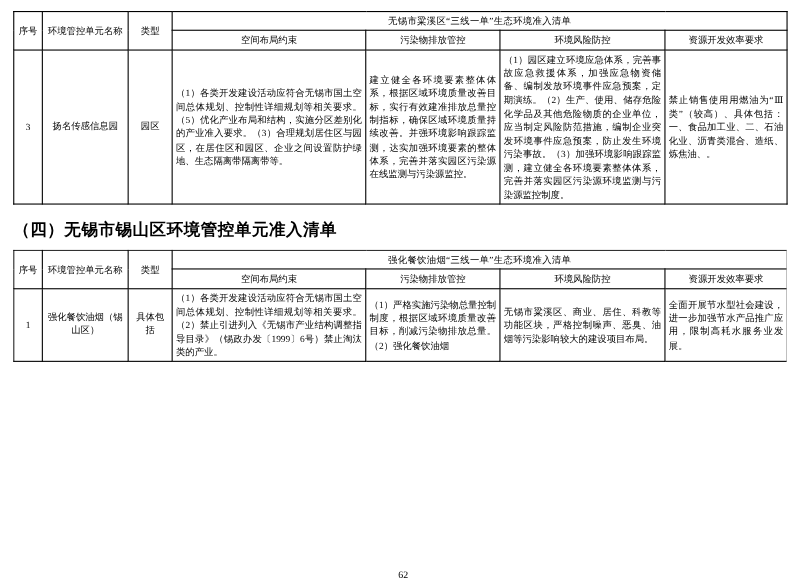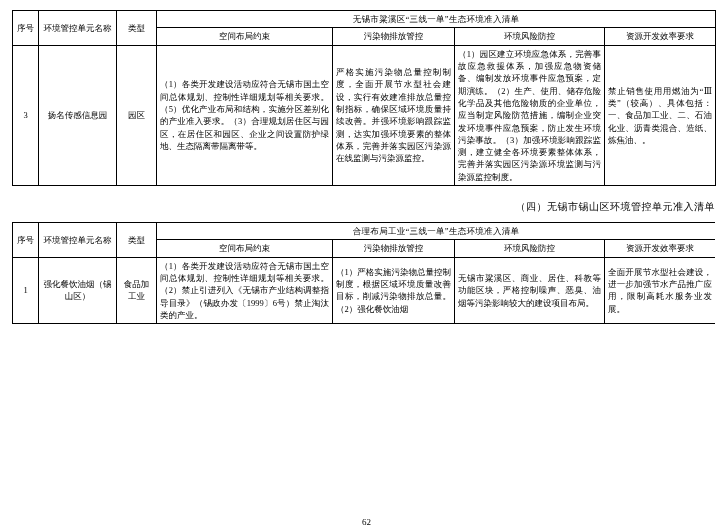--- a/index.html
+++ b/index.html
@@ -45,37 +45,38 @@
     padding: 4px 2px;
   }
   .hdr-cell {
     text-align: center;
     font-weight: bold;
     font-size: 9px;
     padding: 4px 2px;
   }
   .cell-center {
     text-align: center;
+    font-family: Liberation Mono, monospace;
   }
   .cell-body {
     vertical-align: top;
     text-align: justify;
     text-justify: inter-ideograph;
     font-size: 8.2px;
     line-height: 1.5;
     padding: 4px 4px;
   }
   .num {
     text-align: center;
     font-size: 9px;
   }
   .sec-title {
-    text-align: right;
-    font-weight: normal;
-    font-size: 10px;
+    text-align: left;
+    font-weight: bold;
+    font-size: 15px;
     margin: 14px 0 8px 0;
     letter-spacing: 0.5px;
   }
   .pagenum {
     position: absolute;
     bottom: 4px;
     left: 3px;
     width: 100%;
     text-align: center;
     font-size: 9px;
@@ -119,21 +120,21 @@
       <td class="hdr-cell">空间布局约束</td>
       <td class="hdr-cell">污染物排放管控</td>
       <td class="hdr-cell">环境风险防控</td>
       <td class="hdr-cell">资源开发效率要求</td>
     </tr>
     <tr>
       <td class="num">3</td>
       <td class="cell-center">扬名传感信息园</td>
       <td class="cell-center">园区</td>
       <td class="cell-body">（1）各类开发建设活动应符合无锡市国土空间总体规划、控制性详细规划等相关要求。（5）优化产业布局和结构，实施分区差别化的产业准入要求。（3）合理规划居住区与园区，在居住区和园区、企业之间设置防护绿地、生态隔离带隔离带等。</td>
-      <td class="cell-body">严格实施污染物总量控制制度，全面开展节水型社会建设，实行有效建准排放总量控制指标，确保区域环境质量持续改善。并强环境影响跟踪监测，达实加强环境要素的整体体系，完善并落实园区污染源在线监测与污染源监控。</td>
+      <td class="cell-body">建立健全各环境要素整体体系，根据区域环境质量改善目标，实行有效建准排放总量控制指标，确保区域环境质量持续改善。并强环境影响跟踪监测，达实加强环境要素的整体体系，完善并落实园区污染源在线监测与污染源监控。</td>
       <td class="cell-body">（1）园区建立环境应急体系，完善事故应急救援体系，加强应急物资储备、编制发放环境事件应急预案，定期演练。（2）生产、使用、储存危险化学品及其他危险物质的企业单位，应当制定风险防范措施，编制企业突发环境事件应急预案，防止发生环境污染事故。（3）加强环境影响跟踪监测，建立健全各环境要素整体体系，完善并落实园区污染源环境监测与污染源监控制度。</td>
       <td class="cell-body">禁止销售使用用燃油为“Ⅲ类”（较高）、具体包括：一、食品加工业、二、石油化业、沥青类混合、造纸、炼焦油、。</td>
     </tr>
   </tbody>
     </table>
 
   <div class="sec-title">（四）无锡市锡山区环境管控单元准入清单</div>
 
   <div class="tbl2-wrap clip-bottom">
     <table class="zone">
@@ -144,32 +145,32 @@
           <col class="c-space">
         <col class="c-pollut">
           <col class="c-risk">
           <col class="c-res">
       </colgroup>
       <tbody>
           <tr>
         <td rowspan="2" class="hdr-cell">序号</td>
         <td rowspan="2" class="hdr-cell">环境管控单元名称</td>
         <td rowspan="2" class="hdr-cell">类型</td>
-        <td colspan="4" class="hdr-top">合理布局工业“三线一单”生态环境准入清单</td>
+        <td colspan="4" class="hdr-top">强化餐饮油烟“三线一单”生态环境准入清单</td>
       </tr>
       <tr>
         <td class="hdr-cell">空间布局约束</td>
         <td class="hdr-cell">污染物排放管控</td>
         <td class="hdr-cell">环境风险防控</td>
         <td class="hdr-cell">资源开发效率要求</td>
       </tr>
       <tr>
         <td class="num">1</td>
         <td class="cell-center">强化餐饮油烟（锡山区）</td>
-        <td class="cell-center">食品加工业</td>
+        <td class="cell-center">具体包括</td>
         <td class="cell-body">（1）各类开发建设活动应符合无锡市国土空间总体规划、控制性详细规划等相关要求。（2）禁止引进列入《无锡市产业结构调整指导目录》（锡政办发〔1999〕6号）禁止淘汰类的产业。</td>
         <td class="cell-body">（1）严格实施污染物总量控制制度，根据区域环境质量改善目标，削减污染物排放总量。（2）强化餐饮油烟</td>
         <td class="cell-body">无锡市粱溪区、商业、居住、科教等功能区块，严格控制噪声、恶臭、油烟等污染影响较大的建设项目布局。</td>
         <td class="cell-body">全面开展节水型社会建设，进一步加强节水产品推广应用，限制高耗水服务业发展。</td>
       </tr>
     </tbody>
       </table>
   </div>
 
   <div class="pagenum">62</div>

